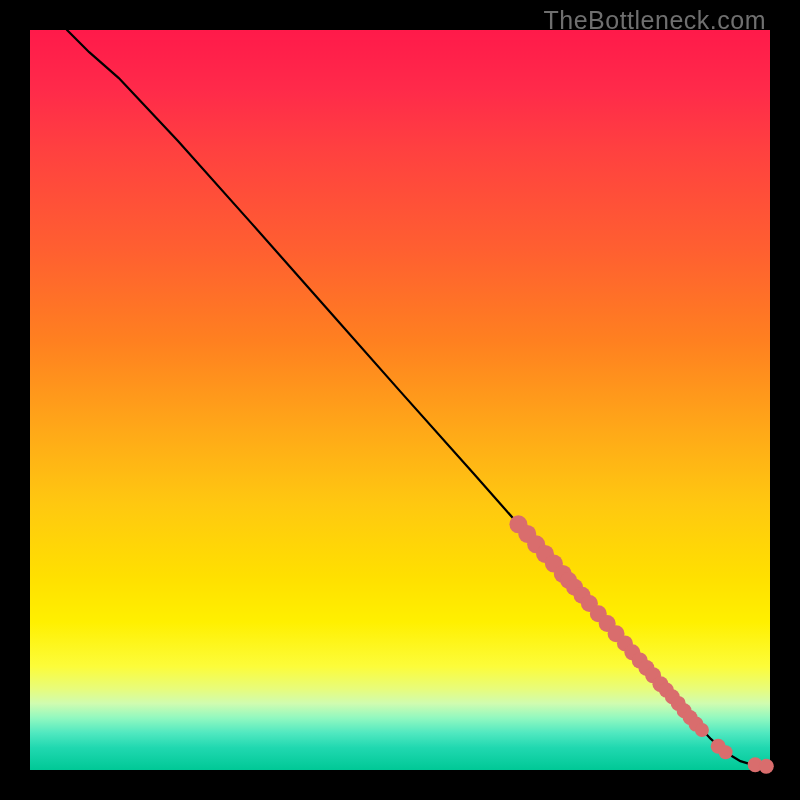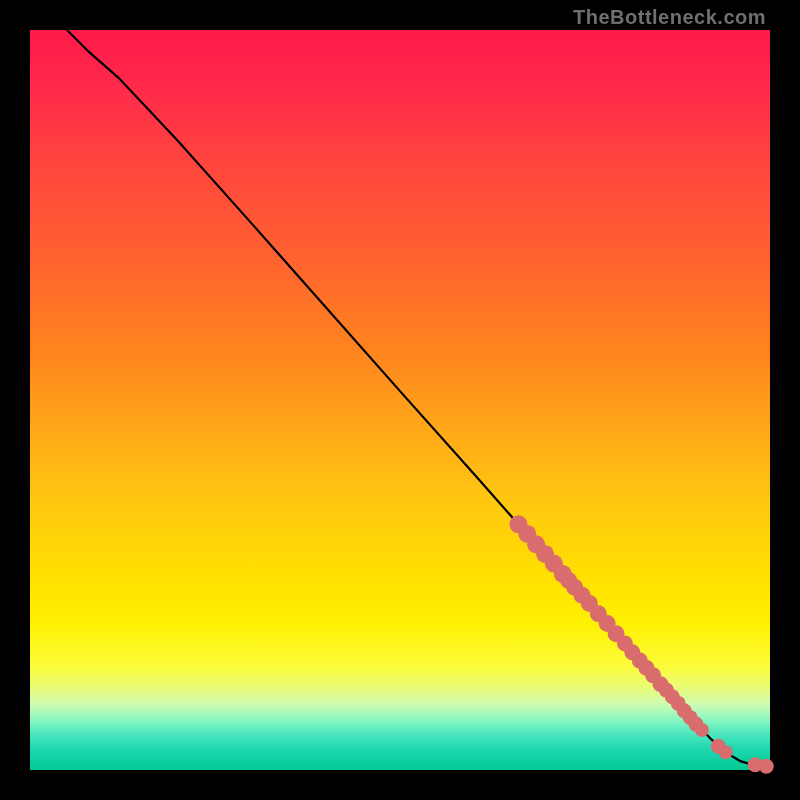--- a/index.html
+++ b/index.html
@@ -38,22 +38,22 @@
       #50e8c0 95%,
       #20d8b0 97%,
       #00c896 100%
     );
   }
   .watermark {
     position: absolute;
     top: 6px;
     right: 34px;
     font-family: Arial, Helvetica, sans-serif;
-    font-size: 20px;
-    font-weight: bold;
+    font-size: 25px;
+    font-weight: normal;
     color: #6f6f6f;
     letter-spacing: 0.5px;
   }
   svg.overlay {
     position: absolute;
     left: 0;
     top: 0;
     width: 740px;
     height: 740px;
     overflow: visible;

